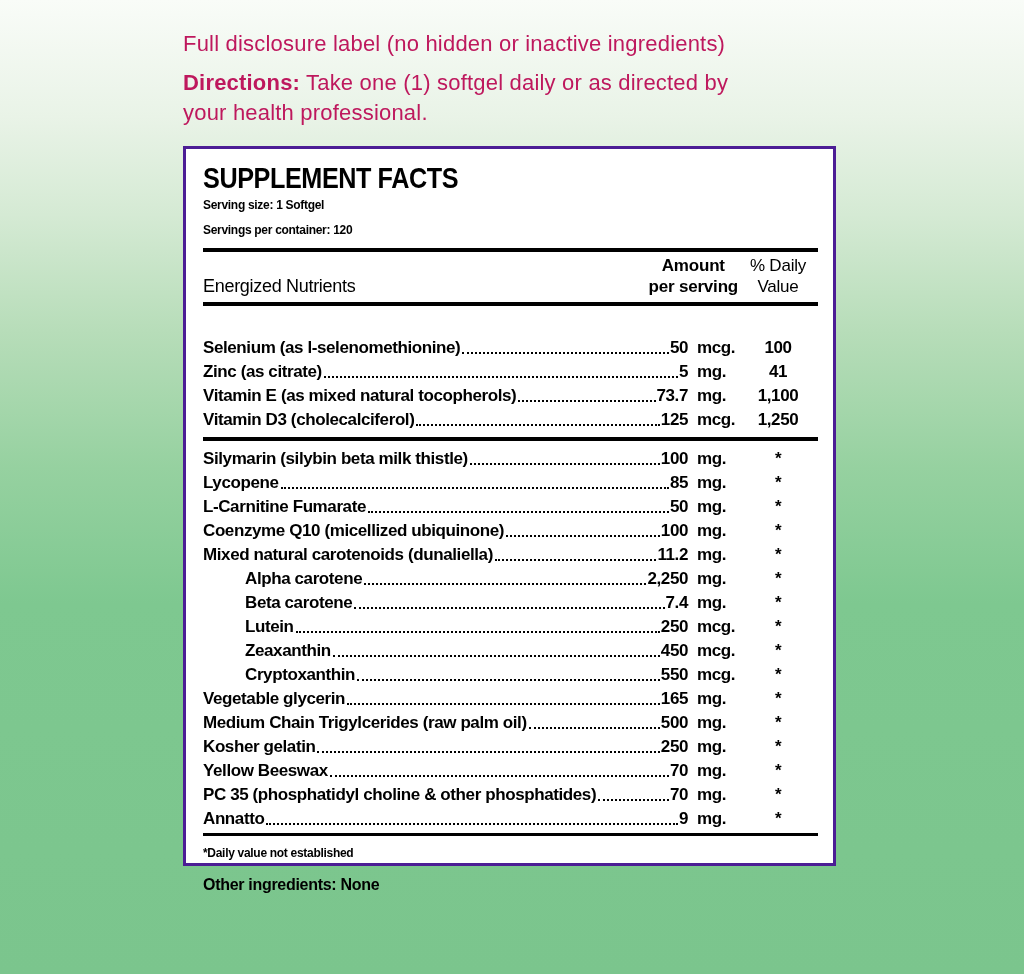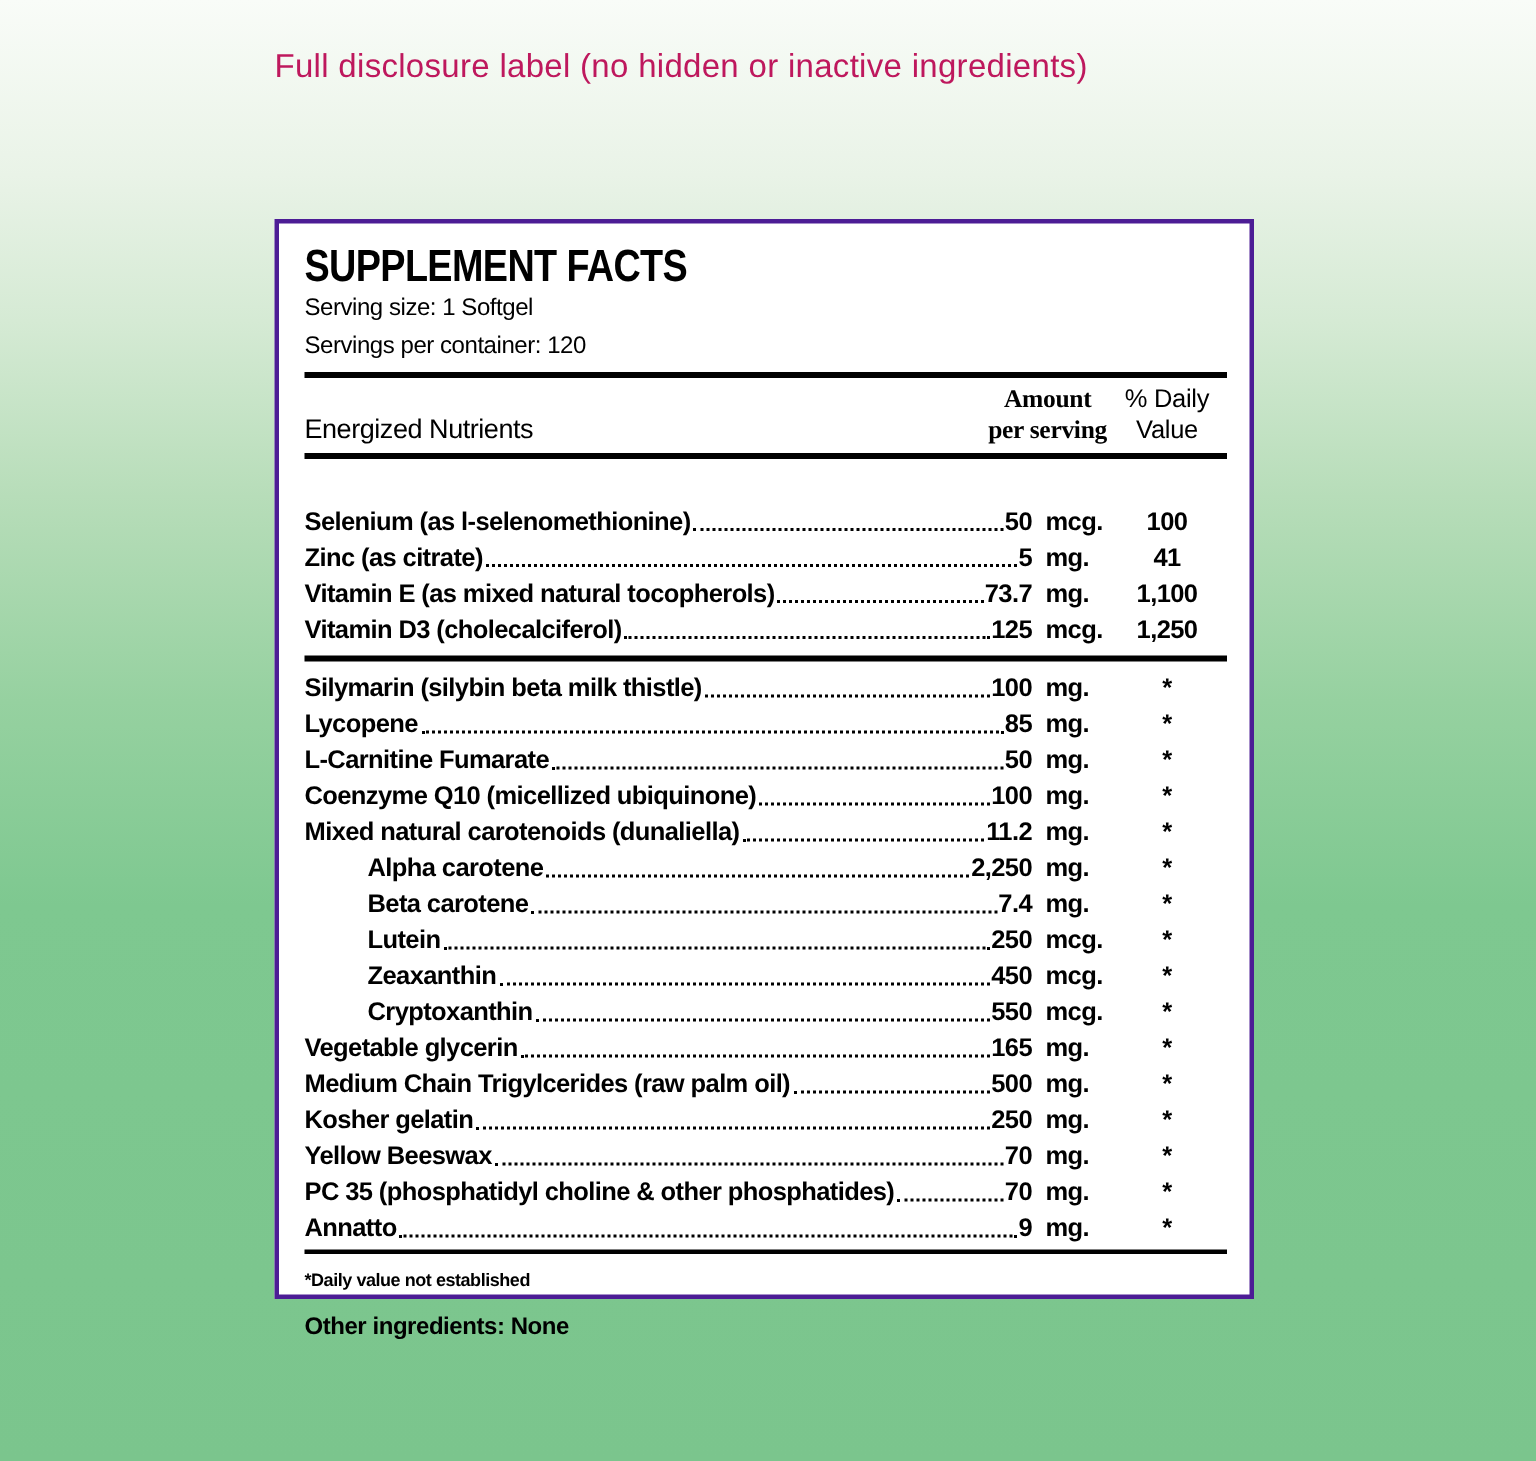--- a/index.html
+++ b/index.html
@@ -16,31 +16,31 @@
   .intro .p2 { margin-top:9px; }
   .intro b { font-weight:700; }
 
   .panel {
     position:absolute; left:183px; top:146px; width:653px; height:720px;
     background:#ffffff; border:3px solid #4c1d95; box-sizing:border-box;
     padding:12px 15px 0 17px; color:#000; letter-spacing:-.2px;
   }
   .title { font-size:30px; line-height:30px; font-weight:700; margin-top:2px; white-space:nowrap; }
   .title .tt { display:inline-block; transform:scaleX(.84); transform-origin:left center; letter-spacing:-.5px; }
-  .serv { font-size:16px; font-weight:400; line-height:25px; letter-spacing:-.3px; }
+  .serv { font-size:12px; font-weight:700; line-height:25px; letter-spacing:-.3px; }
   .rule { background:#000; }
   .thick { height:4px; }
   .thin  { height:2.5px; }
   .r1 { margin-top:5px; }
   .r2 { margin-top:5px; }
   .r3 { margin-top:7px; }
   .r4 { margin-top:4px; }
   .hdr { display:flex; align-items:flex-end; margin-top:3px; }
   .hdr-left { flex:1; font-size:18px; font-weight:400; line-height:21px; letter-spacing:-.3px; }
-  .hdr-amt { text-align:center; font-size:17px; font-weight:700; line-height:21px;font-family:Liberation Serif, serif; }
+  .hdr-amt { text-align:center; font-size:17px; font-weight:700; line-height:21px; }
   .hdr-dv  { width:80px; text-align:center; font-size:17px; font-weight:400; line-height:21px; }
   .hdr span { display:block; }
   .sec1 { margin-top:28px; }
   .sec2 { margin-top:4px; }
   .row { display:flex; align-items:flex-end; height:24px; font-size:17px; font-weight:700; letter-spacing:-.4px; }
   .row .name { white-space:nowrap; line-height:21px; }
   .row.indent .name { margin-left:42px; }
   .row .leader { flex:1; min-width:8px; border-bottom:2.5px dotted #000; margin:0 1px 4px 2px; }
   .row .amt  { line-height:21px; }
   .row .unit { width:41px; padding-left:9px; line-height:21px; }
@@ -49,20 +49,21 @@
   .other {
     position:absolute; left:203px; top:873px;
     font-size:16px; font-weight:700; letter-spacing:-.3px; color:#000; line-height:24px;
   }
 </style>
 </head>
 <body>
 
 <div class="intro">
   <p><span>Full disclosure label (no hidden or inactive ingredients)</span></p>
+  <p class="p2"><b>Directions:</b> <span>Take one (1) softgel daily or as directed by</span><br><span>your health professional.</span></p>
 </div>
 
 <div class="panel">
   <div class="title"><span class="tt">SUPPLEMENT FACTS</span></div>
   <div class="serv">Serving size: 1 Softgel</div>
   <div class="serv">Servings per container: 120</div>
 
   <div class="rule thick r1"></div>
 
   <div class="hdr">

